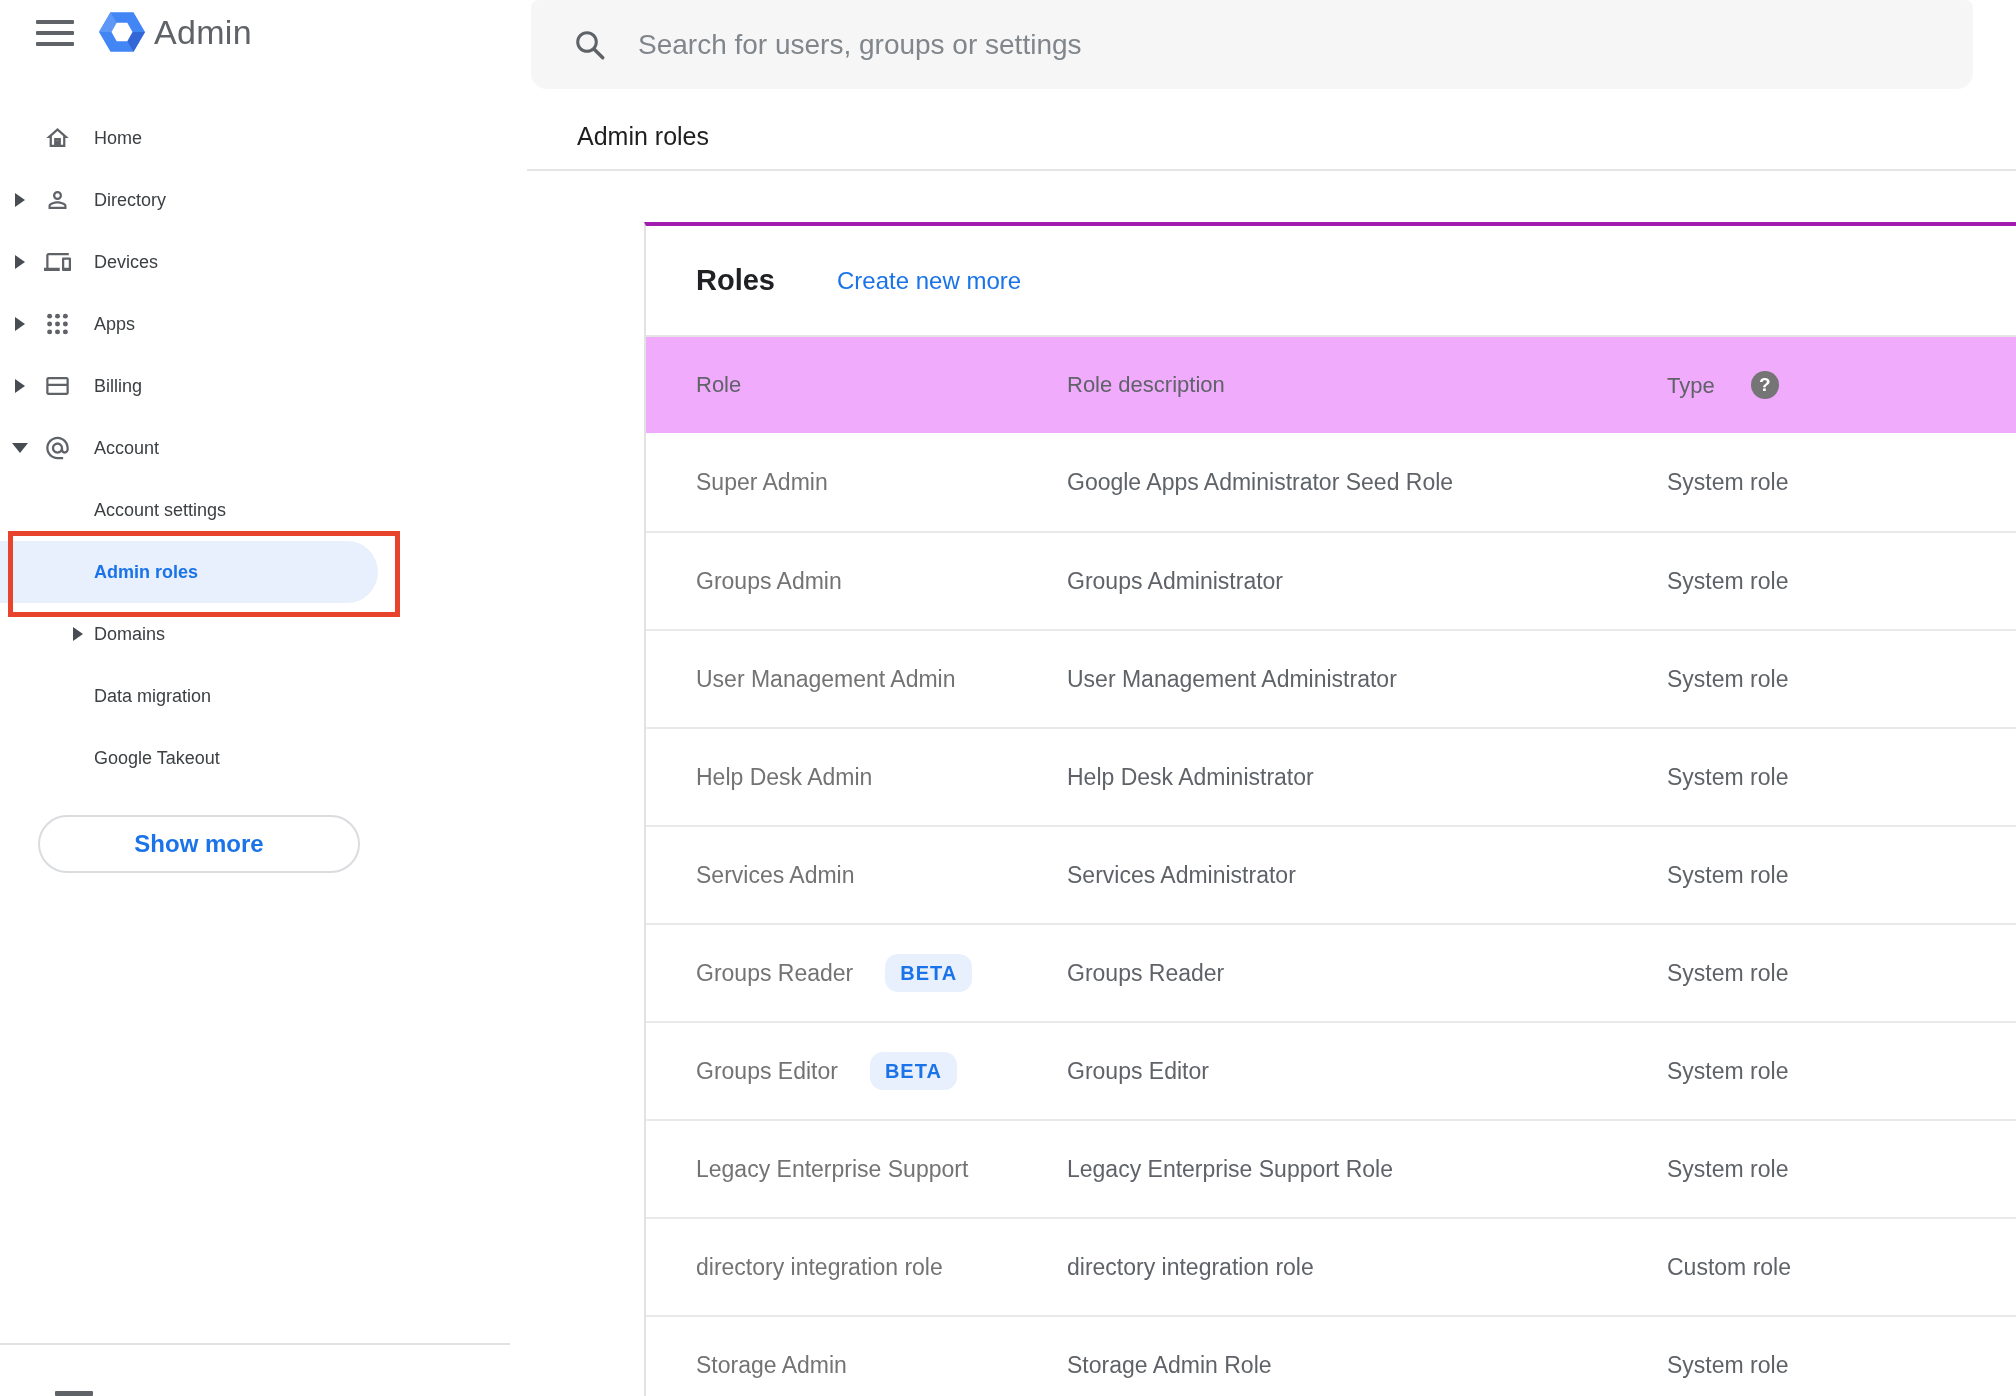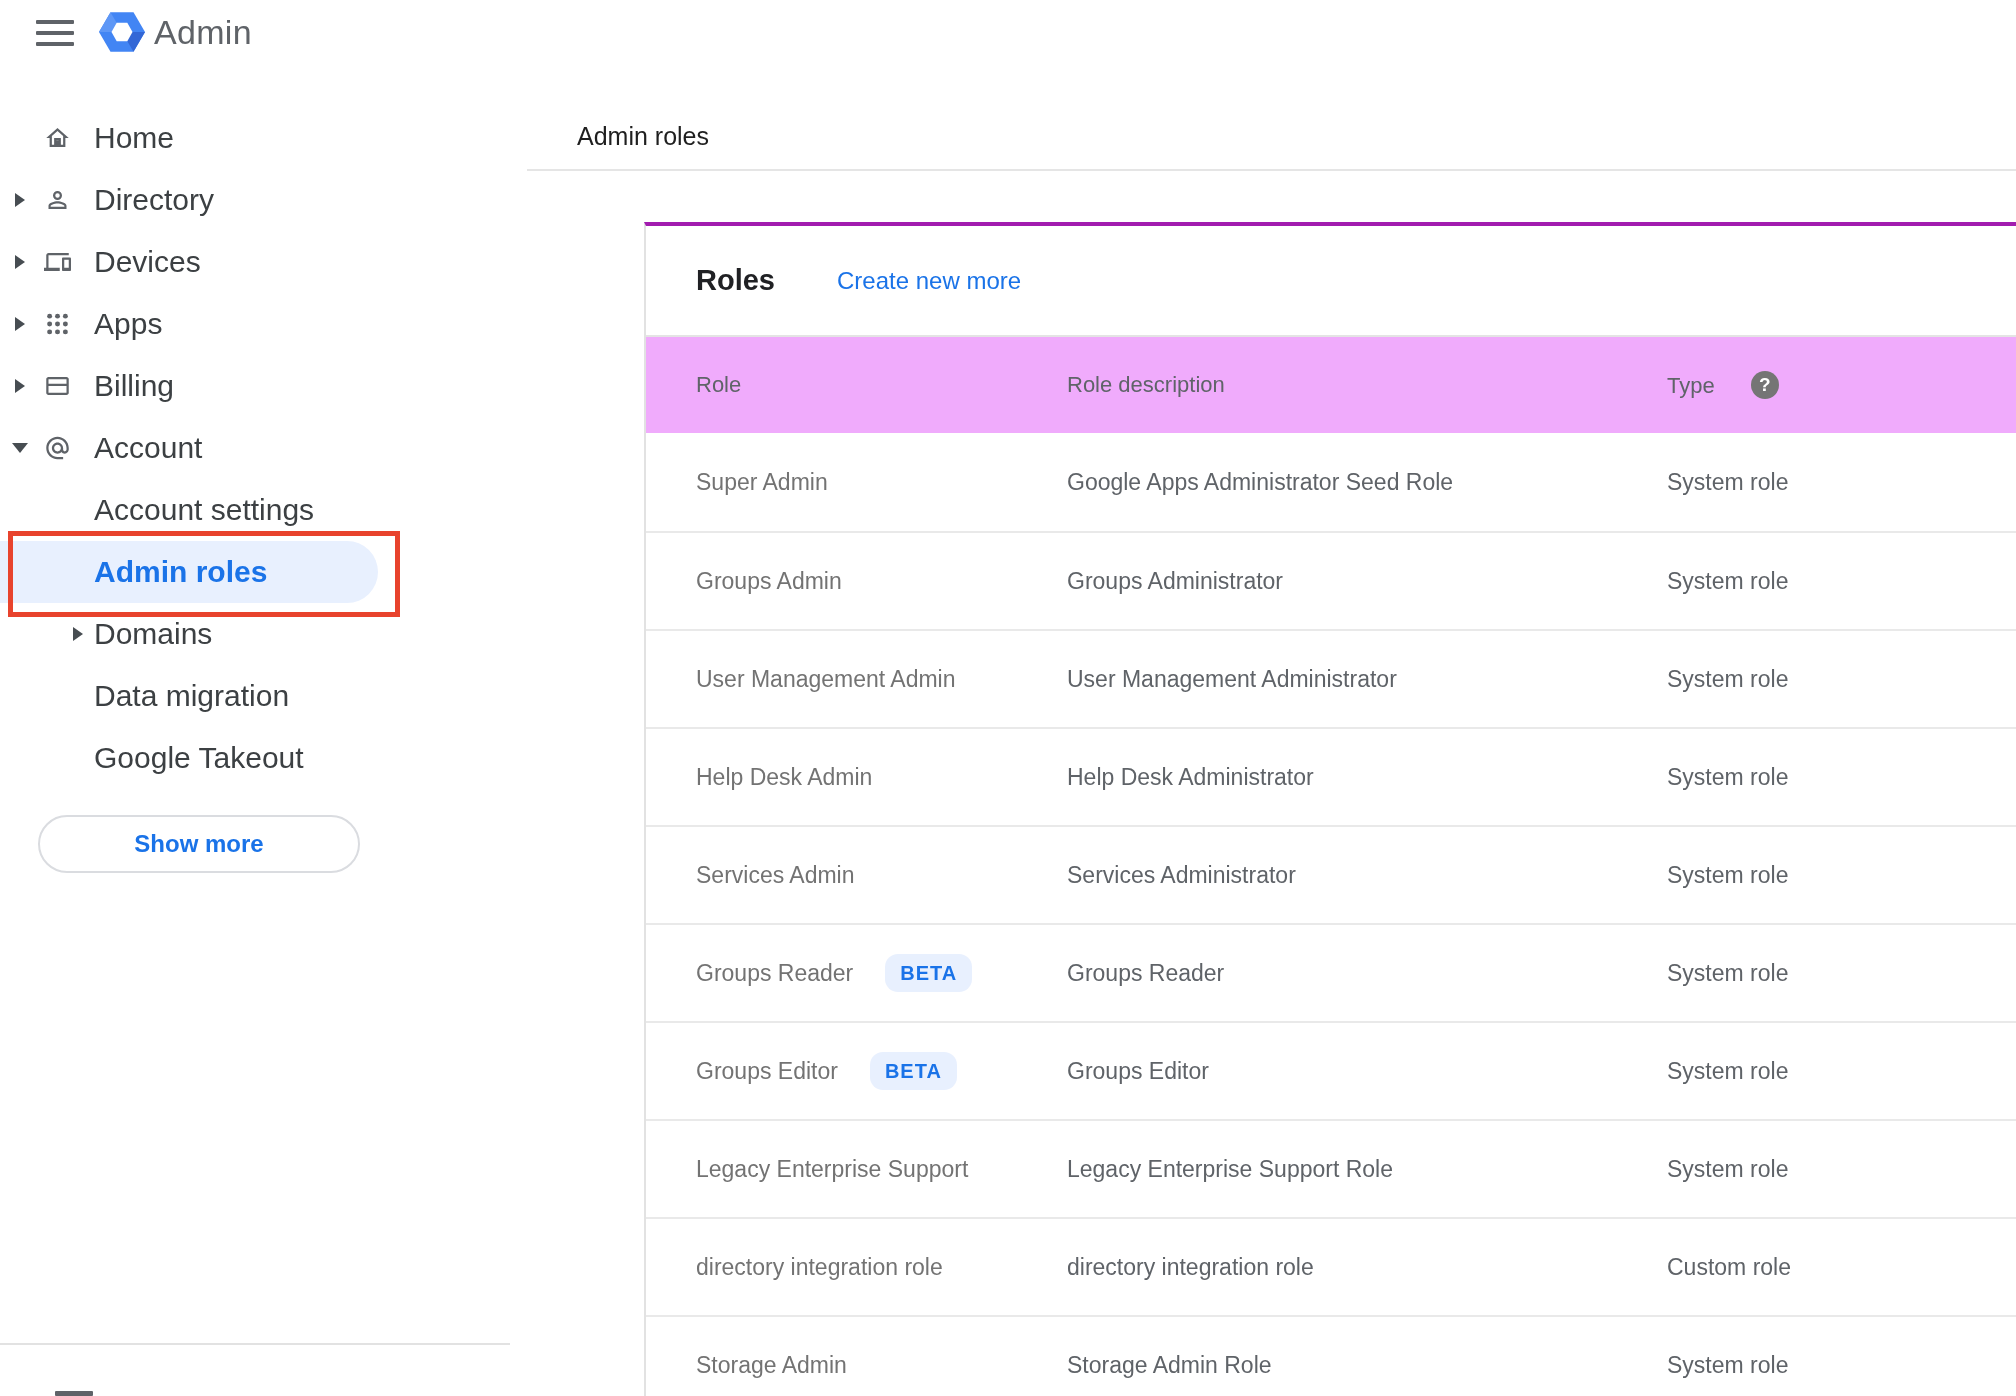--- a/index.html
+++ b/index.html
@@ -15,21 +15,21 @@
   .logo{position:absolute;left:98px;top:8px;width:48px;height:48px;}
   .brand{position:absolute;left:154px;top:13px;font-size:34px;color:#5f6368;letter-spacing:.3px;}
   #nav{position:absolute;left:0;top:107px;width:412px;}
   .nav-item{position:relative;height:62px;width:412px;cursor:pointer;}
   .nav-arrow{position:absolute;top:50%;transform:translateY(-50%);width:0;height:0;}
   .nav-arrow.right{left:15px;border-top:7px solid transparent;border-bottom:7px solid transparent;border-left:10px solid #474d52;}
   .nav-arrow.right.sub{left:73px;}
   .nav-arrow.down{left:12px;border-left:8px solid transparent;border-right:8px solid transparent;border-top:10px solid #474d52;}
   .nav-icon{position:absolute;left:44px;top:50%;transform:translateY(-50%);width:27px;height:27px;}
   .nav-icon svg{width:27px;height:27px;display:block;}
-  .nav-label{position:absolute;left:94px;top:50%;transform:translateY(-50%);font-size:30px;color:#3c4043;white-space:nowrap;}
+  .nav-label{position:absolute;left:94px;top:50%;transform:translateY(-50%);font-size:18px;color:#3c4043;white-space:nowrap;}
   .nav-item.active{width:378px;background:#e8f0fe;border-radius:0 31px 31px 0;}
   .nav-item.active .nav-label{color:#1a73e8;font-weight:bold;}
   #annotation-box{position:absolute;left:8px;top:531px;width:382px;height:76px;border:5px solid #e8432d;background:transparent;pointer-events:none;}
   #show-more{position:absolute;left:38px;top:815px;width:318px;height:54px;border:2px solid #dadce0;border-radius:29px;
     display:flex;align-items:center;justify-content:center;font-size:24px;color:#1a73e8;font-weight:bold;background:#fff;cursor:pointer;text-align:right;}
   #sidebar-bottom-divider{position:absolute;left:0;top:1343px;width:510px;height:2px;background:#e2e2e2;}
   #partial-bottom-icon{position:absolute;left:55px;top:1391px;width:38px;height:5px;background:#5f6368;border-radius:1px;}
   
   #search-bar{position:absolute;left:531px;top:0;width:1442px;height:89px;background:#f6f6f6;
     border-radius:8px 8px 16px 16px;display:flex;align-items:center;padding-left:41px;box-sizing:border-box;}
@@ -172,20 +172,27 @@
     <div id="annotation-box"></div>
 
     <div id="show-more">
       <span>Show more</span>
     </div>
 
     <div id="sidebar-bottom-divider"></div>
     <div id="partial-bottom-icon"></div>
   </div>
 
+  <div id="search-bar">
+    <svg viewBox="0 0 24 24">
+      <circle cx="10" cy="10" r="6.2" fill="none" stroke="#5f6368" stroke-width="2"></circle>
+      <line x1="14.8" y1="14.8" x2="20.5" y2="20.5" stroke="#5f6368" stroke-width="2.3" stroke-linecap="round"></line>
+    </svg>
+    <input id="search-input" type="text" readonly="" placeholder="Search for users, groups or settings" style="">
+  </div>
 
   <div id="breadcrumb">Admin roles</div>
   <div id="breadcrumb-divider"></div>
 
   <div id="roles-card">
     <div id="card-header">
       <span id="card-title">Roles</span>
       <a id="create-role-link">Create new more</a>
     </div>
     <div id="thead">

